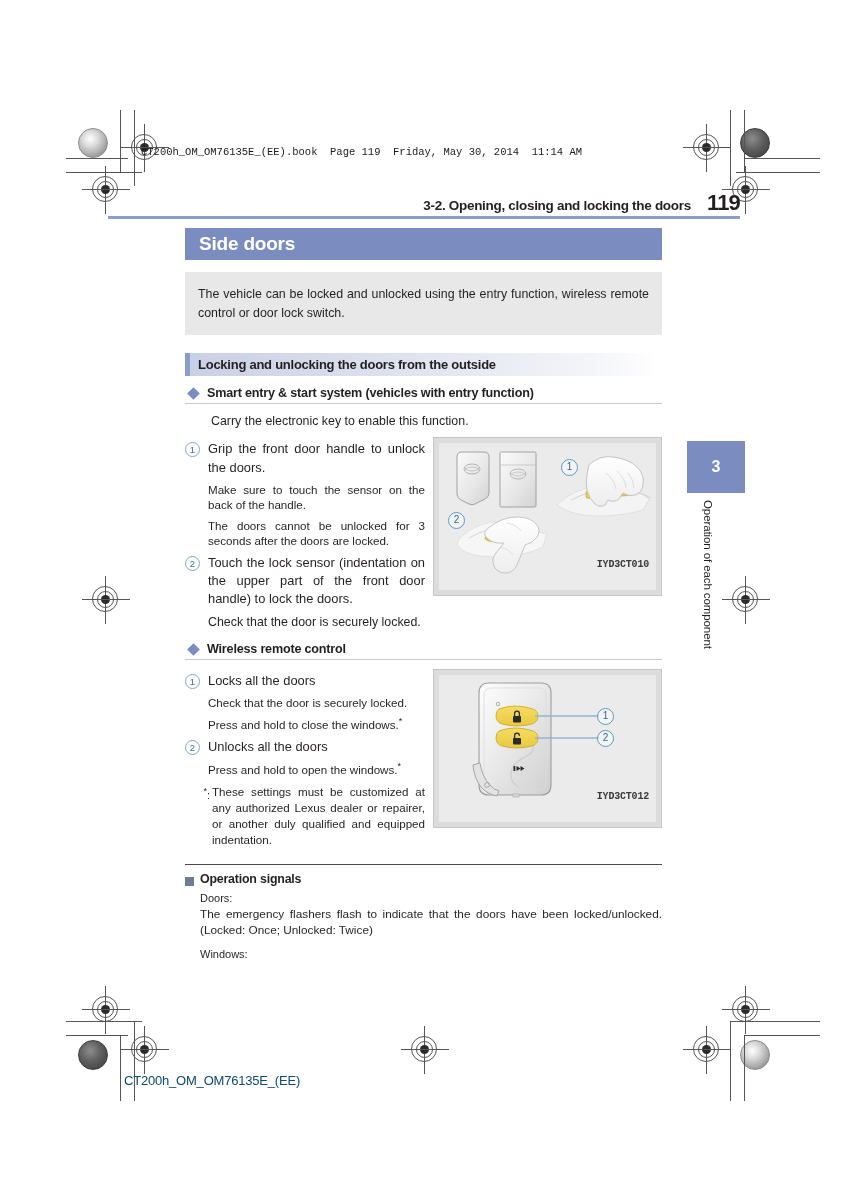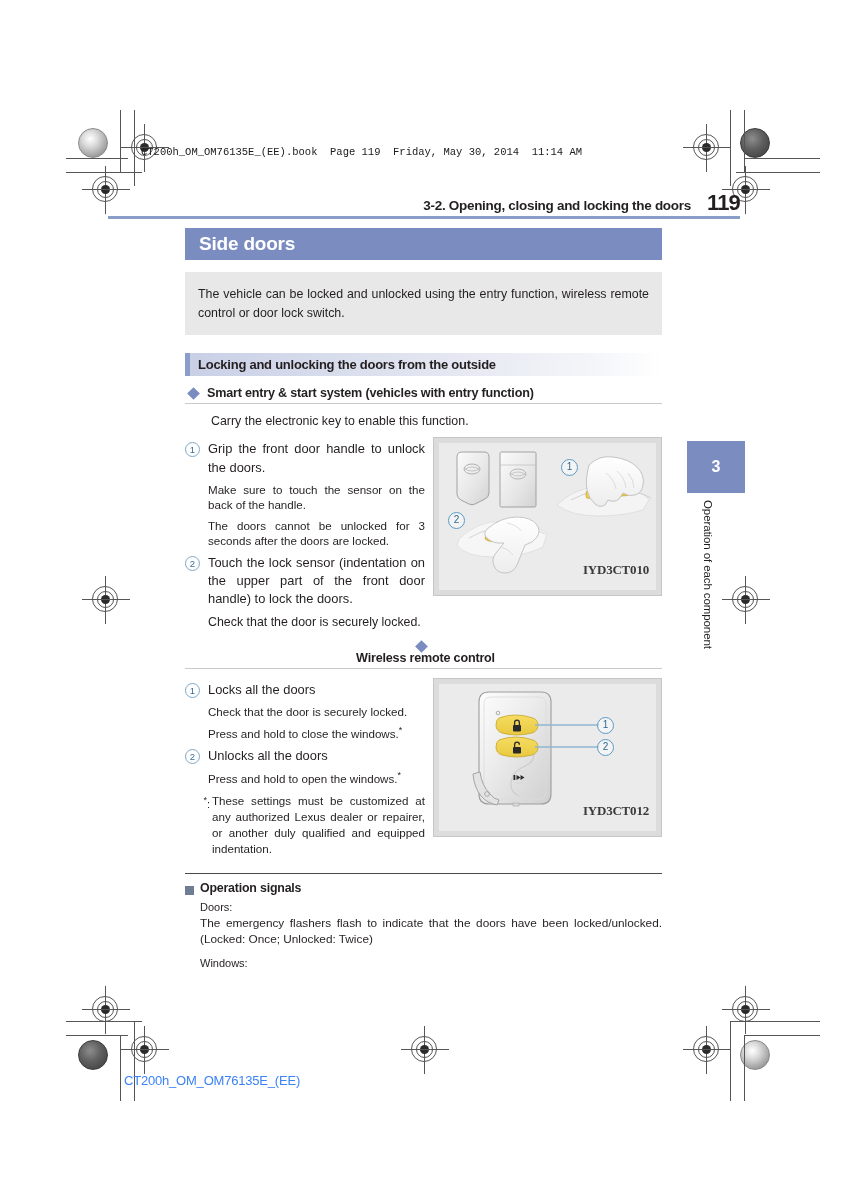--- a/index.html
+++ b/index.html
@@ -231,23 +231,23 @@
     position: relative;
   }
   .figinner {
     background: #ebebeb;
     position: relative;
     width: 100%;
     overflow: hidden;
   }
   .figcode {
     position: absolute;
-    right: 7px; bottom: 12px;
-    font-size: 13px;
-    font-family: Liberation Serif, serif;
+    right: 7px; bottom: 20px;
+    font-size: 10px;
+    font-family: Liberation Mono, monospace;
     letter-spacing: -0.2px;
     color: #3a3a3a;
     font-weight: bold;
   }
   .figcallout {
     position: absolute;
     width: 17px; height: 17px;
     border: 1.3px solid #5b9bc4;
     border-radius: 50%;
     color: #2d6a94;
@@ -301,21 +301,21 @@
     max-width: 462px;
   }
   .opsig-body .gap { height: 8px; }
 
   
   .footer {
     position: absolute;
     left: 124px; top: 1073px;
     font-size: 13px;
     letter-spacing: -0.2px;
-    color: #3b82f6;
+    color: #0c4a6e;
   }
 </style>
 </head>
 <body>
 
 <div class="mark dot-gray" style="left:78px; top:128px;"></div>
 <div class="mark dot-dark" style="left:740px; top:128px;"></div>
 <div class="mark dot-dark" style="left:78px; top:1040px;"></div>
 <div class="mark dot-gray" style="left:740px; top:1040px;"></div>
 
@@ -491,21 +491,21 @@
             </g>
           </svg>
           <div class="figcallout" style="left:122px; top:16px;">1</div>
           <div class="figcallout" style="left:9px; top:69px;">2</div>
           <div class="figcode">IYD3CT010</div>
         </div>
       </div>
     </div>
   </div>
 
-  <div class="diamond-head" style="margin-top:12px;flex-direction:column;">
+  <div class="diamond-head" style="margin-top:12px;">
     <span class="diamond"></span>
     <span class="dh">Wireless remote control</span>
   </div>
 
   <div class="row" style="margin-top:9px;">
     <div class="txtcol">
 
       <div class="item">
         <span class="circnum">1</span>
         <span class="itxt">Locks all the doors</span>

